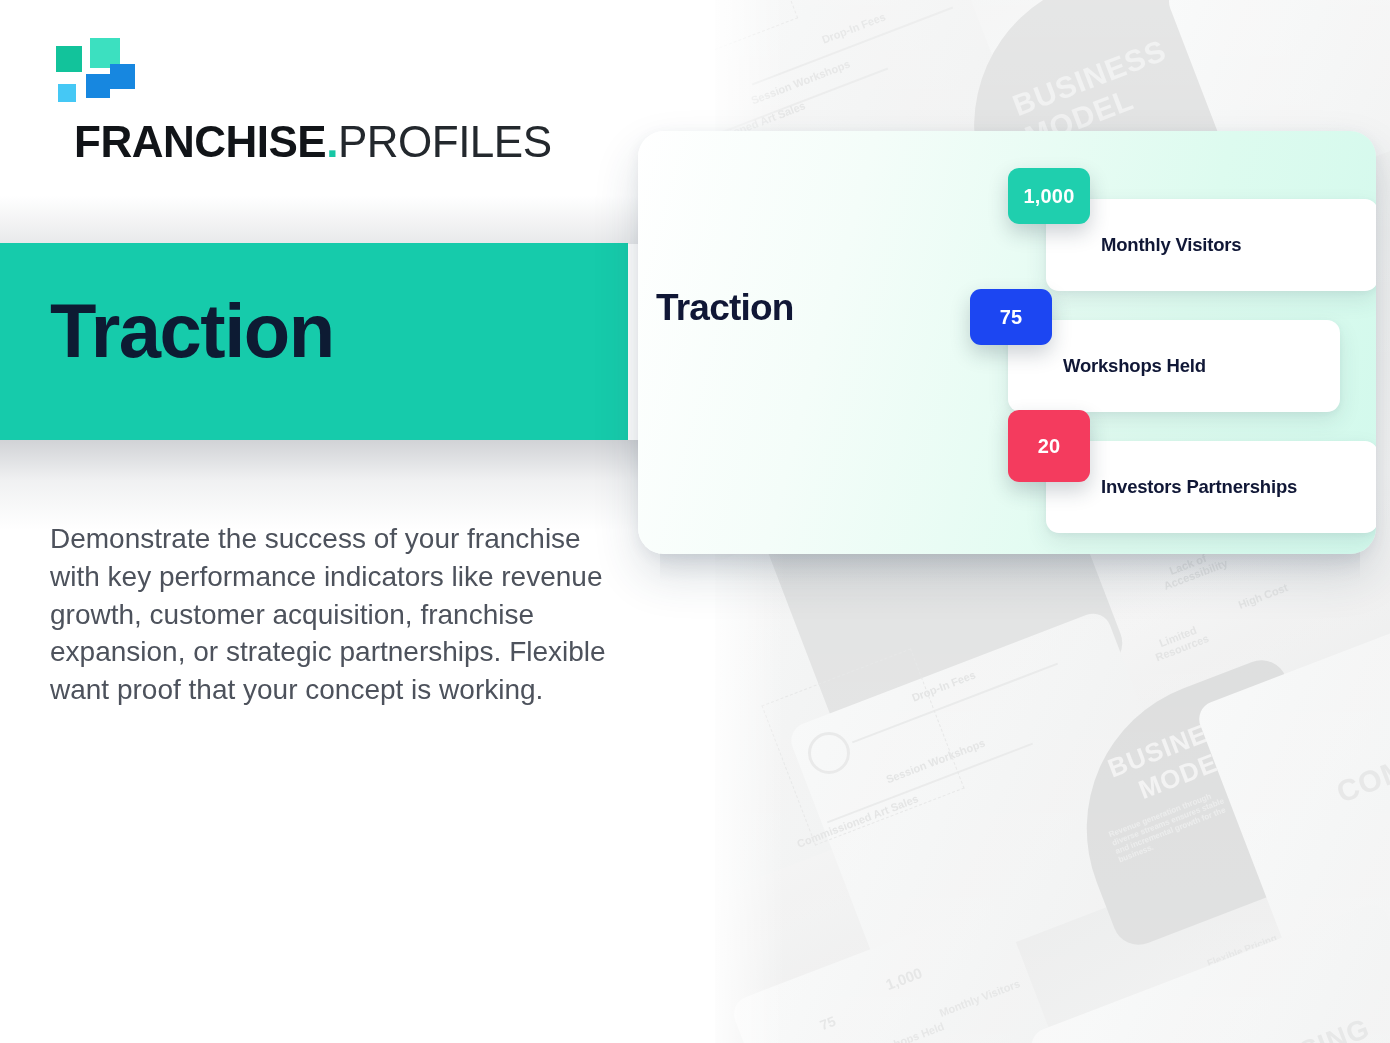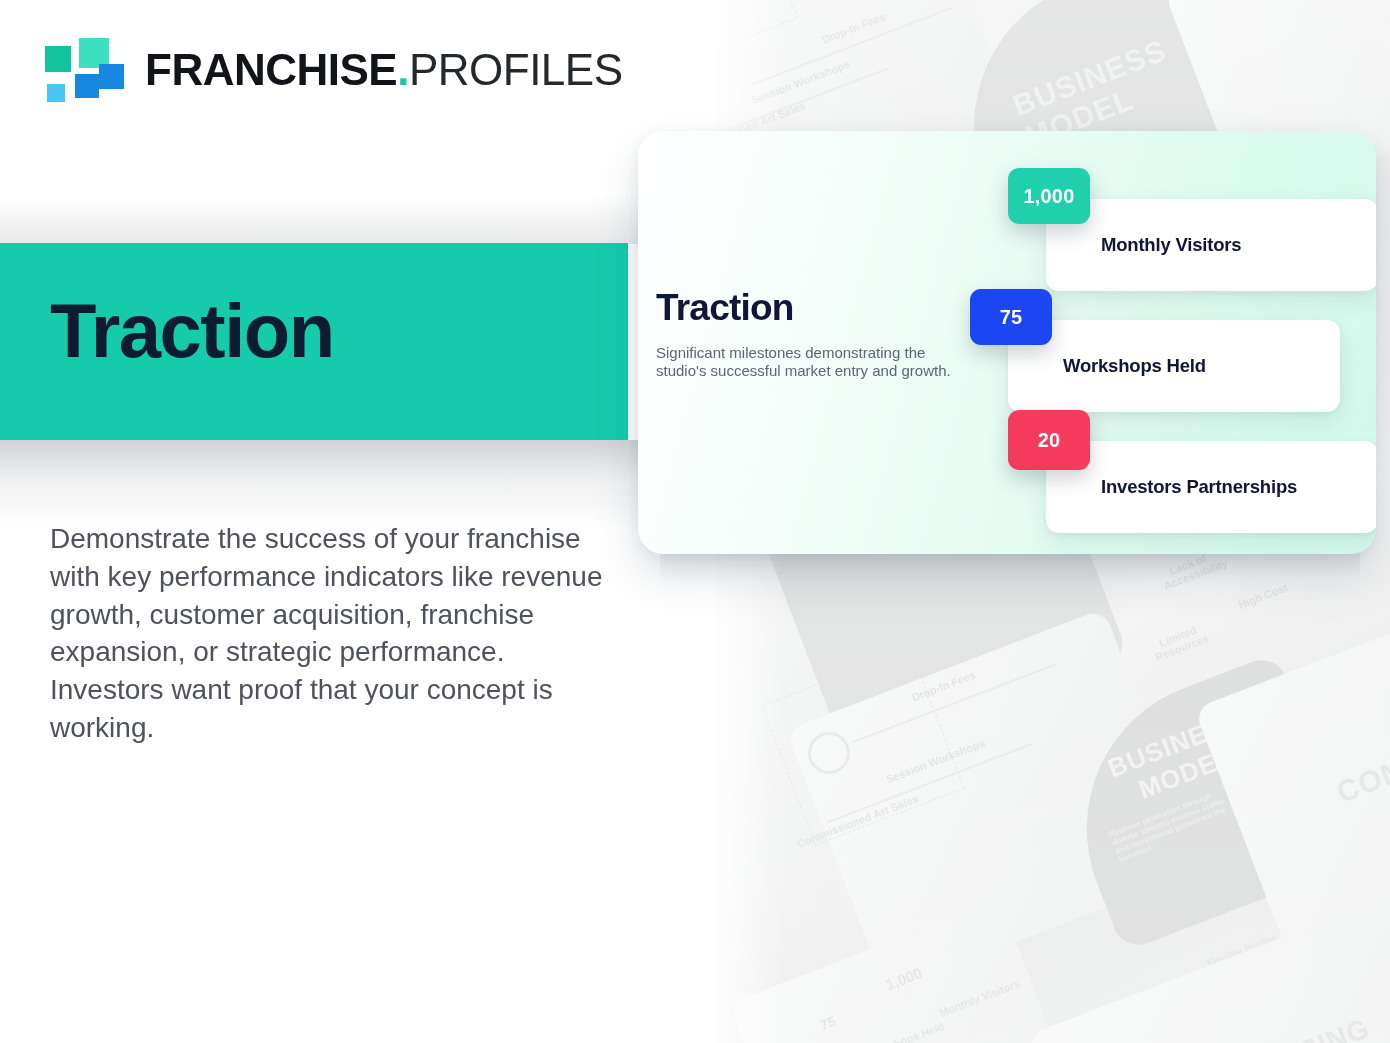--- a/index.html
+++ b/index.html
@@ -66,25 +66,26 @@
     background: linear-gradient(180deg, rgba(255,255,255,.35) 0%, rgba(255,255,255,.15) 35%, rgba(255,255,255,.30) 100%);
   }
   .bd-left-fade {
     position: absolute; left:0; top:0; width:70px; height:100%;
     background: linear-gradient(90deg, rgba(255,255,255,.85), rgba(255,255,255,0));
   }
 
   
   .logo-wrap {
     position: absolute;
-    left: 45px; top: 38px;
+    left: 56px; top: 38px;
     display: flex;
-    align-items: center;
+    align-items: flex-start;
     gap: 18px;
     z-index: 40;
+    flex-direction: column;
   }
   .logo-mark {
     position: relative;
     width: 64px; height: 64px;
   }
   .logo-mark i { position: absolute; display: block; }
   .sq1 { left: 0px;  top: 8px;  width: 26px; height: 26px; background: #12c39b; }
   .sq2 { left: 34px; top: 0px;  width: 30px; height: 30px; background: #3ce0c0; }
   .sq3 { left: 30px; top: 36px; width: 24px; height: 24px; background: #1787e0; }
   .sq4 { left: 54px; top: 26px; width: 25px; height: 25px; background: #1787e0; }
@@ -219,21 +220,21 @@
   
   .m1 .metric-card { left: 48px; top: 31px; width: 332px; height: 92px; padding-left: 55px; }
   .m1 .metric-badge { left: 10px; top: 0px; width: 82px; height: 56px; background: #1fcfae; }
 
   
   .m2 .metric-card { left: 10px; top: 31px; width: 332px; height: 92px; padding-left: 55px; }
   .m2 .metric-badge { left: -28px; top: 0px; width: 82px; height: 56px; background: #1c46f2; }
 
   
   .m3 .metric-card { left: 48px; top: 31px; width: 332px; height: 92px; padding-left: 55px; }
-  .m3 .metric-badge { left: 10px; top: 0px; width: 82px; height: 60px; background: #f43b5e; }
+  .m3 .metric-badge { left: 10px; top: 0px; width: 82px; height: 72px; background: #f43b5e; }
 
   .card-bottom-fade {
     position: absolute;
     left: 660px; top: 548px;
     width: 700px; height: 34px;
     background: linear-gradient(180deg, rgba(120,130,145,.14), rgba(255,255,255,0));
     z-index: 25;
   }
 </style>
 </head>
@@ -305,27 +306,26 @@
     <span class="bold">FRANCHISE</span><span class="dot">.</span><span class="thin">PROFILES</span>
   </div>
 </div>
 
 <div class="banner-shadow-top"></div>
 <div class="banner">
   <div class="banner-title">Traction</div>
 </div>
 <div class="banner-shadow"></div>
 
-<div class="body-copy">Demonstrate the success of your franchise with key performance indicators like revenue growth, customer acquisition, franchise expansion, or strategic performance. Investors want proof that your concept is working.</div>
+<div class="body-copy">Demonstrate the success of your franchise with key performance indicators like revenue growth, customer acquisition, franchise expansion, or strategic partnerships. Flexible want proof that your concept is working.</div>
 
 <div class="traction-card">
 
   <div class="tc-left">
     <div class="tc-title">Traction</div>
-    <div class="tc-sub">Significant milestones demonstrating the studio's successful market entry and growth.</div>
   </div>
 
   <div class="metrics">
 
     <div class="metric-row m1">
       <div class="metric-card">
         <span class="m-label">Monthly Visitors</span>
       </div>
       <div class="metric-badge">1,000</div>
     </div>

